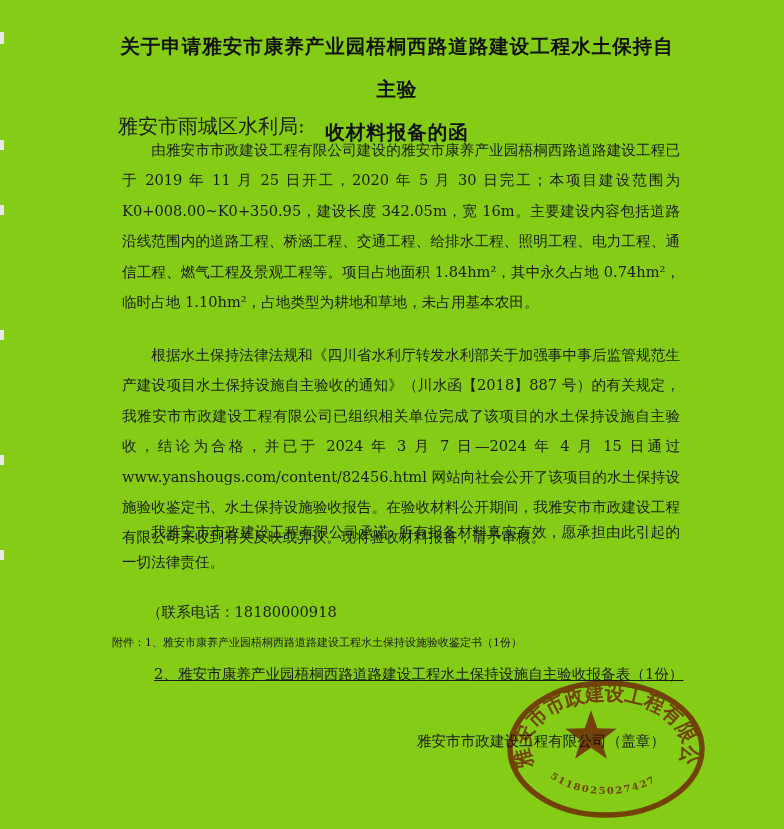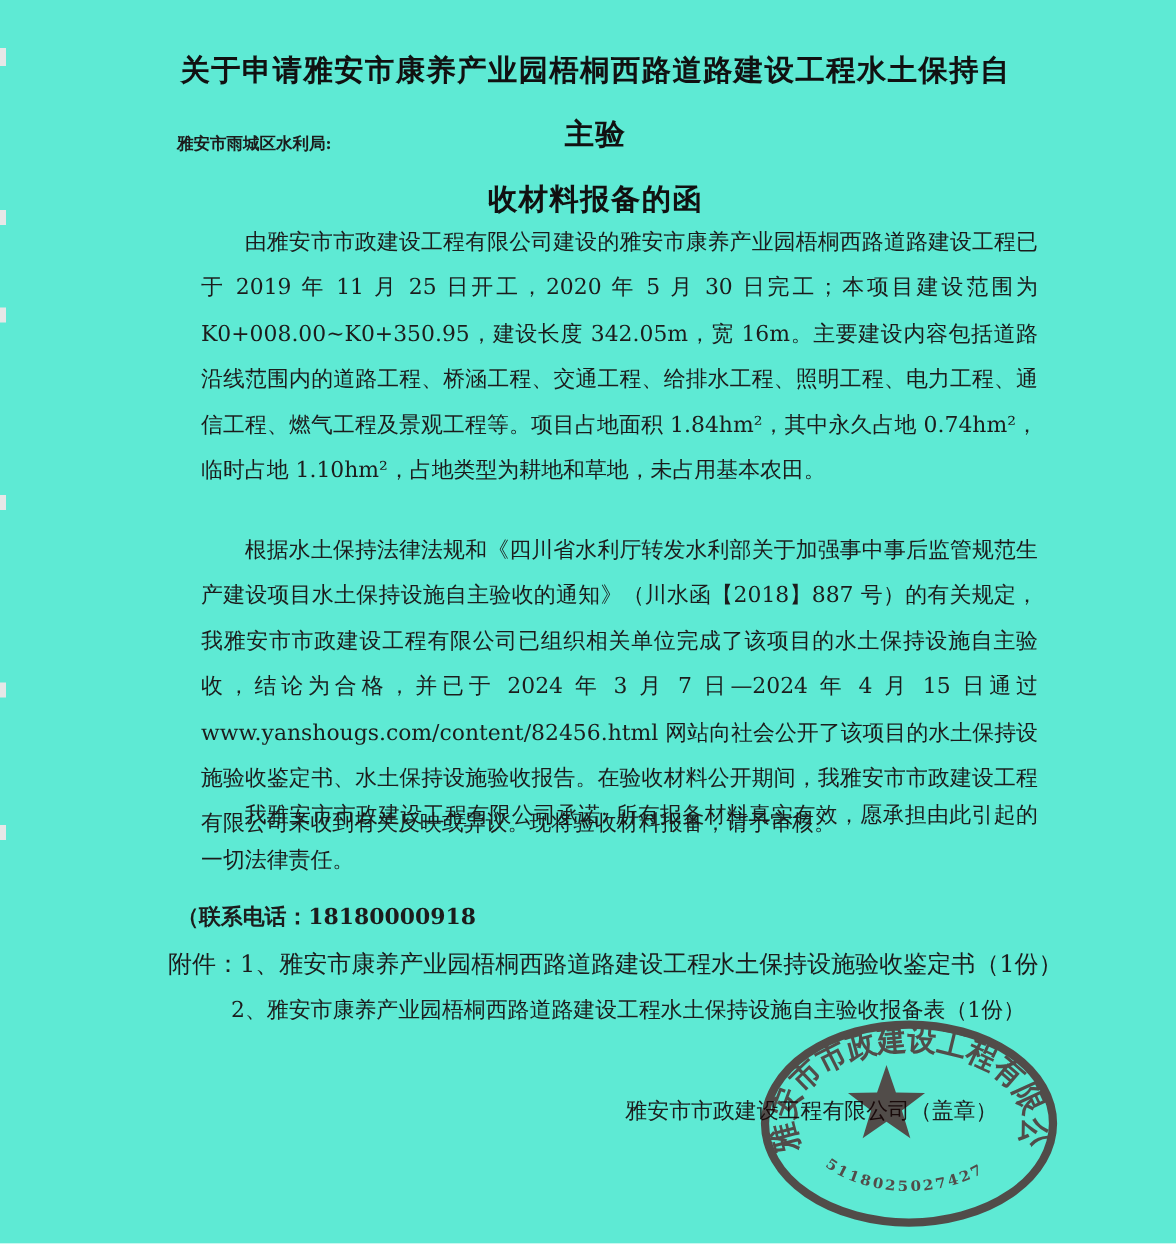--- a/index.html
+++ b/index.html
@@ -1,54 +1,54 @@
 <!DOCTYPE html>
 <html><head>
 <meta charset="utf-8">
 <style>
   html,body{margin:0;padding:0;background:#ffffff;}
   .page{
     position:relative;
     width:784px;height:829px;
-    background:#5eead4;
+    background:#84cc16;
     overflow:hidden;
     font-family:"DejaVu Serif","Liberation Serif",serif;
     color:#1c1c1c;
   }
   .doc-title{
     position:absolute;left:118px;top:25px;width:558px;
     font-size:19.5px;font-weight:bold;line-height:43px;
     text-align:center;letter-spacing:1px;color:#111;
   }
   .addressee{
-    position:absolute;left:118px;top:85px;width:558px;
-    font-size:11px;line-height:22px;font-weight:bold;
+    position:absolute;left:118px;top:115px;width:558px;
+    font-size:20px;line-height:22px;
   }
   .para{
     position:absolute;left:118px;width:558px;
     font-size:14.6px;line-height:30.4px;
     text-align:justify;text-justify:inter-ideograph;
-    text-indent:2em;margin:16px;
+    text-indent:2em;margin:4px;
   }
   .para1{top:131px;}
   .para2{top:336px;}
   .para3{top:513px;}
   .contact-line{
     position:absolute;left:118px;top:597px;width:558px;
     font-size:14.6px;line-height:30.4px;
   }
-  .contact-left{font-weight:bold;}
+  .contact-left{margin-left:29px;}
   .contact-right{position:absolute;left:337px;top:0;}
   .attach-line1{
     position:absolute;left:112px;top:628px;width:600px;
-    font-size:16px;line-height:30.4px;white-space:nowrap;
+    font-size:11px;line-height:30.4px;white-space:nowrap;
   }
   .attach-line2{
     position:absolute;left:154px;top:659px;width:600px;
-    font-size:14.6px;line-height:30.4px;white-space:nowrap;
+    font-size:14.6px;line-height:30.4px;white-space:nowrap;text-decoration:underline;
   }
   .signature-line{
     position:absolute;left:118px;top:726px;width:547px;
     font-size:14.6px;line-height:30.4px;text-align:right;
   }
   .date-line{
     position:absolute;left:118px;top:753px;width:552px;
     font-size:14.6px;line-height:30.4px;text-align:right;
   }
   .seal{

